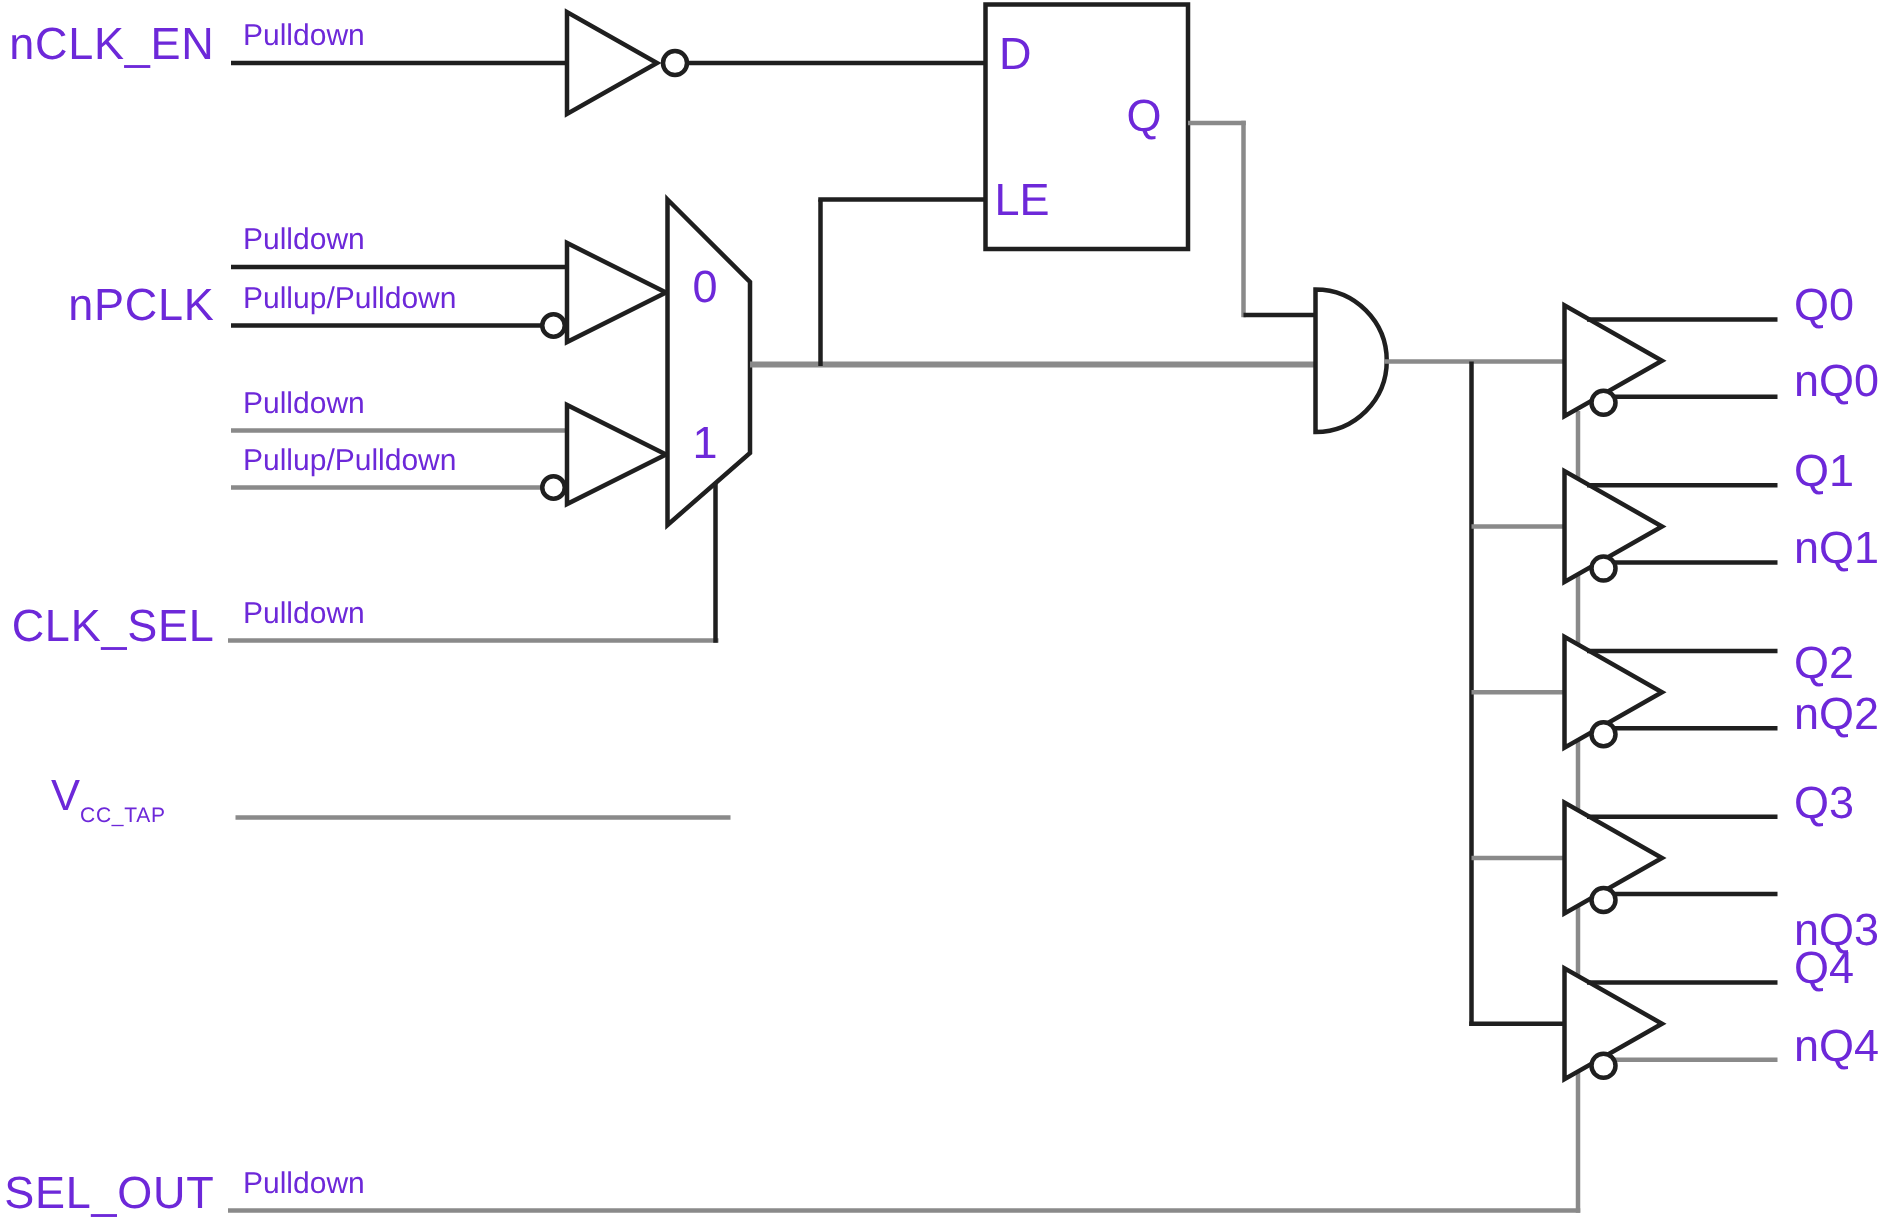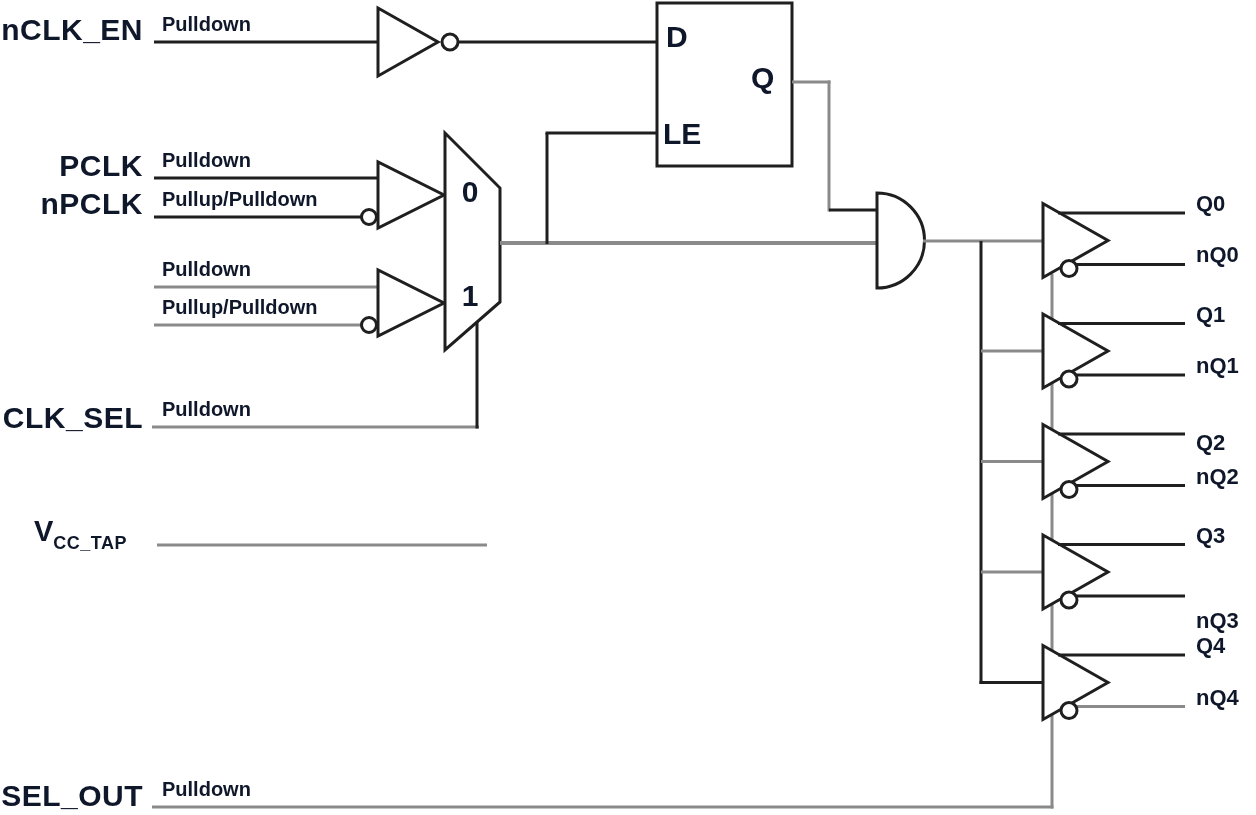--- a/index.html
+++ b/index.html
@@ -1,26 +1,26 @@
 <!DOCTYPE html>
 <html><head>
 <meta charset="utf-8">
 <style>
   html,body { margin:0; padding:0; background:#ffffff; }
   .stage {
     position:relative; width:1256px; height:815px; background:#ffffff;
     font-family:"Liberation Sans", sans-serif; color:#262626; overflow:hidden;
   }
-  .lbl { position:absolute; white-space:nowrap; color:#0f172a;font-weight:bold; }
+  .lbl { position:absolute; white-space:nowrap; color:#6d28d9; }
   .sig  { font-size:30px; line-height:30px; width:143px; text-align:right; letter-spacing:0.5px; }
   .pull { font-size:20px; line-height:25px; left:162px; }
   .pin  { font-size:30px; line-height:30px; }
   .muxn { font-size:30px; line-height:30px; width:26px; text-align:center; }
-  .out  { font-size:22px; line-height:30px; left:1196px;text-align:right; }
-  .sub  { font-size:18px; position:relative; top:8px; letter-spacing:0.5px; }
+  .out  { font-size:30px; line-height:30px; left:1196px;text-align:right; }
+  .sub  { font-size:14px; position:relative; top:8px; letter-spacing:0.5px; }
   svg { position:absolute; left:0; top:0; }
 </style>
 </head>
 <body>
 
 <div class="stage">
 
   <svg width="1256" height="815" viewBox="0 0 1256 815">
 
     <line x1="1052" y1="274" x2="1052" y2="808.5" stroke="#8a8a8a" stroke-width="3"></line>
@@ -83,21 +83,20 @@
     <line x1="1064" y1="596" x2="1185" y2="596" stroke="#1f1f1f" stroke-width="3"></line>
     <circle cx="1069" cy="600" r="8" fill="#ffffff" stroke="#1f1f1f" stroke-width="3"></circle>
 
     <polygon points="1043,645.5 1043,719.5 1108,682.5" fill="#ffffff" stroke="#1f1f1f" stroke-width="3"></polygon>
     <line x1="1058" y1="655" x2="1185" y2="655" stroke="#1f1f1f" stroke-width="3"></line>
     <line x1="1064" y1="706.5" x2="1185" y2="706.5" stroke="#8a8a8a" stroke-width="3"></line>
     <circle cx="1069" cy="710.5" r="8" fill="#ffffff" stroke="#1f1f1f" stroke-width="3"></circle>
   </svg>
 
   <div class="lbl sig" style="left:0;top:15px">nCLK_EN</div>
-  <div class="lbl sig" style="left:0;top:151px">PCLK</div>
   <div class="lbl sig" style="left:0;top:189px">nPCLK</div>
   <div class="lbl sig" style="left:0;top:781px">SEL_OUT</div>
   <div class="lbl sig" style="left:0;top:403px">CLK_SEL</div>
 
   <div class="lbl" style="left:34px;top:517px;font-size:29px;line-height:29px">
     <span>V</span><span class="sub">CC_TAP</span>
   </div>
 
   <div class="lbl pull" style="top:12px">Pulldown</div>
   <div class="lbl pull" style="top:148px">Pulldown</div>

